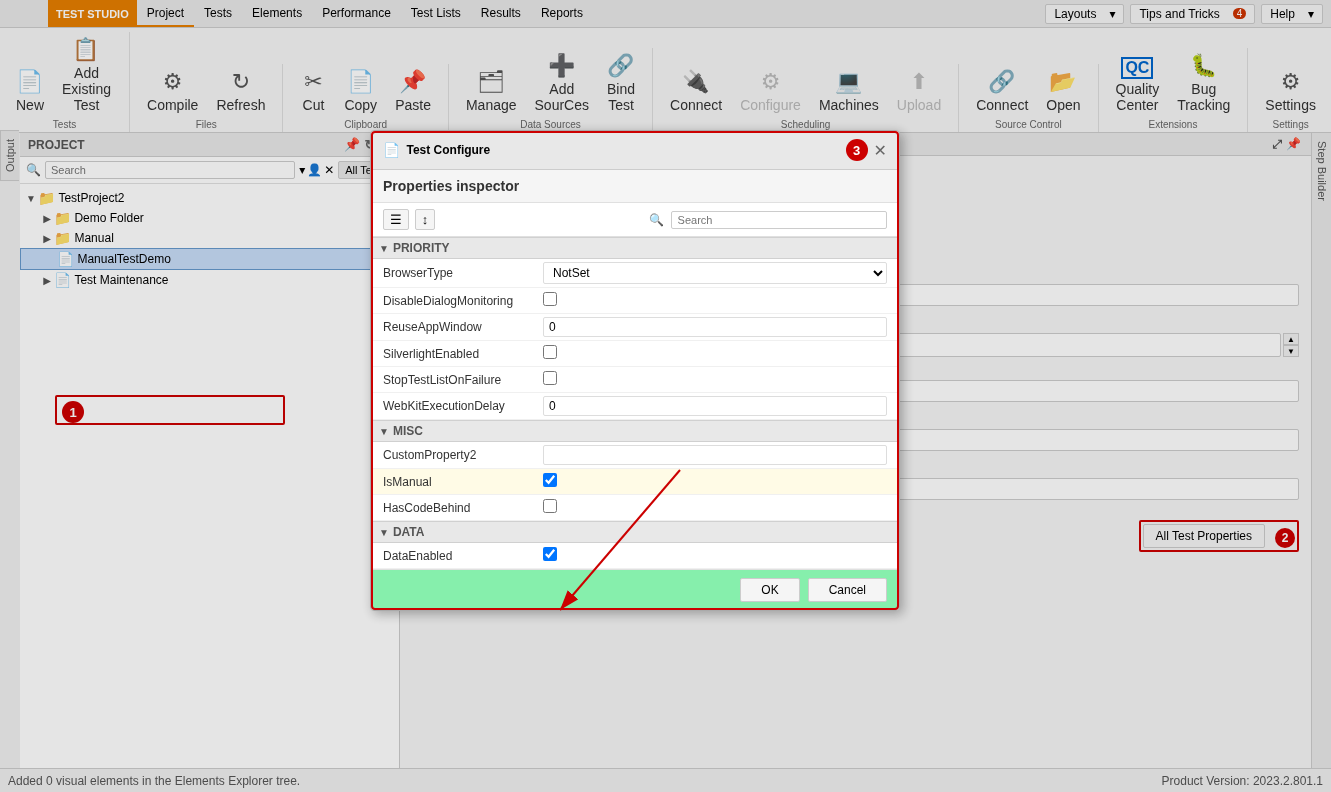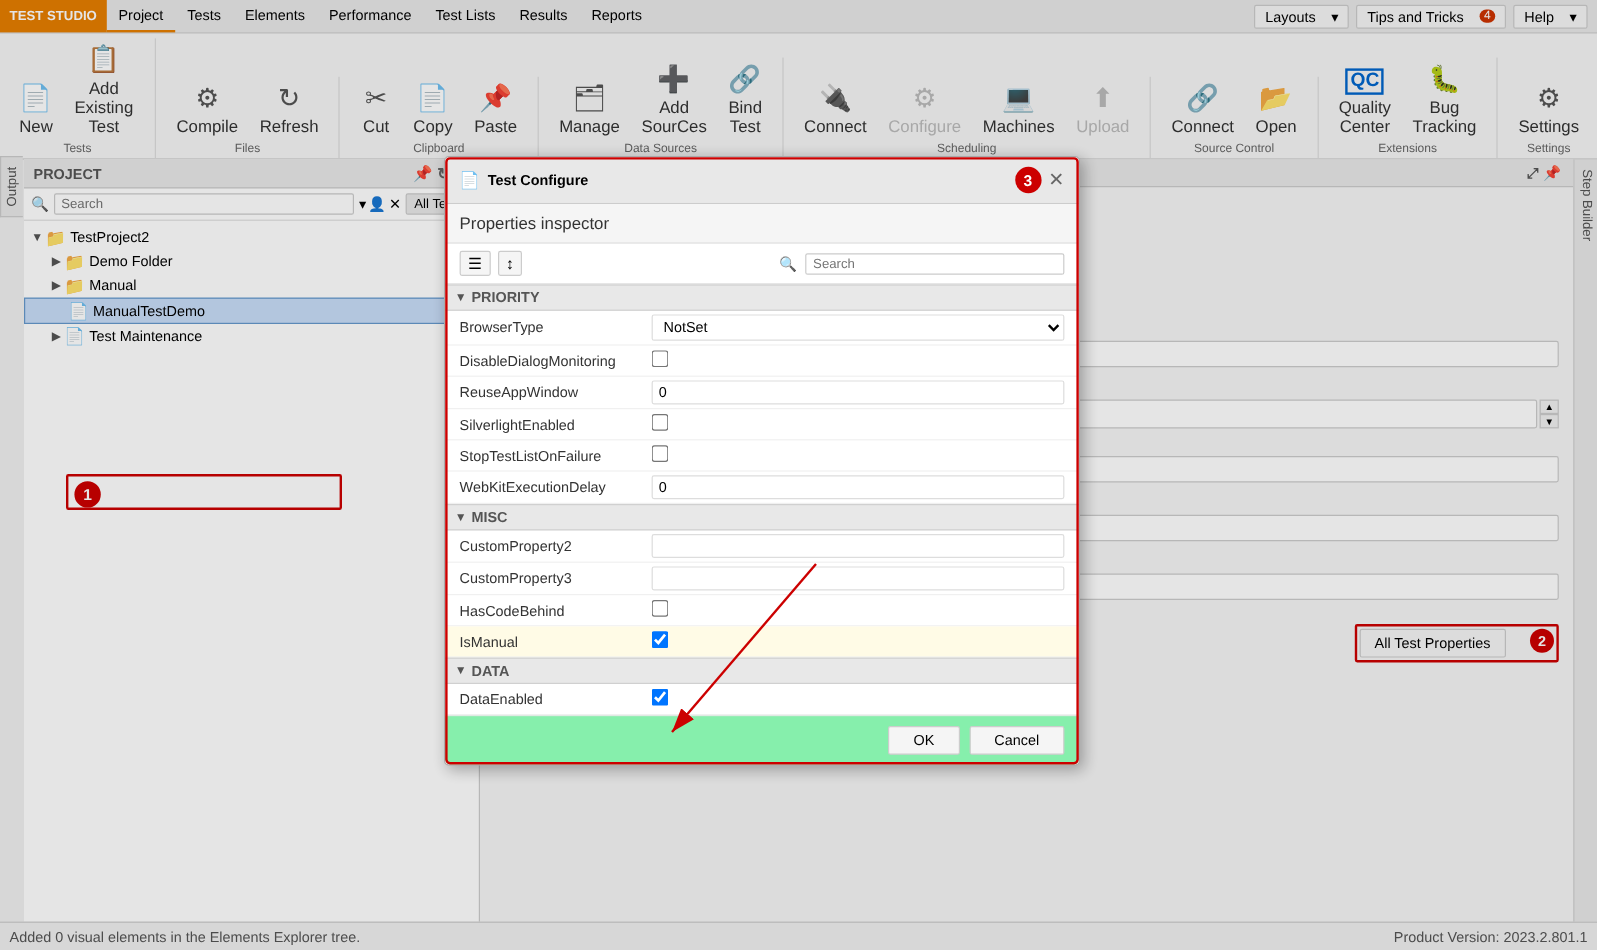--- a/index.html
+++ b/index.html
@@ -1,20 +1,20 @@
 <!DOCTYPE html>
 <html><head>
   <meta charset="utf-8">
   <style>
     * { box-sizing: border-box; margin: 0; padding: 0; font-family: 'Segoe UI', Arial, sans-serif; font-size: 12px; }
     body { background: #f0f0f0; width: 1331px; height: 792px; overflow: hidden; position: relative; }
 
     
     #top-bar { background: #e8e8e8; border-bottom: 1px solid #ccc; display: flex; align-items: stretch; height: 28px; }
-    #app-title { background: #e67e00; color: white; font-weight: bold; font-size: 11px; padding: 0 8px; display: flex; align-items: center; }
+    #app-title { background: #e67e00; color: white; font-weight: bold; font-size: 11px; padding: 0 8px; display: flex; align-items: center; margin-left: 48px; }
     .nav-menu { display: flex; }
     .nav-item { padding: 0 10px; display: flex; align-items: center; font-size: 12px; cursor: pointer; border-bottom: 2px solid transparent; }
     .nav-item.active { border-bottom: 2px solid #e67e00; }
     .top-right { margin-left: auto; display: flex; align-items: center; gap: 6px; padding: 0 8px; }
     .top-btn { padding: 2px 8px; background: #f5f5f5; border: 1px solid #ccc; border-radius: 2px; cursor: pointer; display: flex; align-items: center; gap: 13px; font-size: 11px; }
     .badge { background: #cc3300; color: white; border-radius: 8px; font-size: 10px; padding: 0 4px; }
 
     
     #toolbar { background: #f5f5f5; border-bottom: 1px solid #ccc; display: flex; align-items: flex-end; padding: 4px 0 0 0; min-height: 100px; }
     .toolbar-group { display: flex; align-items: flex-end; padding: 0 8px; border-right: 1px solid #ddd; position: relative; }
@@ -66,21 +66,21 @@
     
     #right-side-tab { width: 20px; background: #e8e8e8; border-left: 1px solid #ccc; display: flex; flex-direction: column; }
     .right-side-tab { writing-mode: vertical-rl; padding: 8px 3px; font-size: 11px; cursor: pointer; color: #555; }
 
     
     #modal-overlay { position: fixed; top: 0; left: 0; right: 0; bottom: 0; background: rgba(0,0,0,0.1); z-index: 100; display: flex; align-items: center; justify-content: center; pointer-events: none; }
     #modal { pointer-events: all; background: white; border: 1px solid #aaa; border-radius: 4px; box-shadow: 3px 3px 12px rgba(0,0,0,0.3); width: 530px; position: absolute; top: 130px; left: 370px; }
     .modal-header { background: #e8e8e8; padding: 8px 12px; border-bottom: 1px solid #ccc; display: flex; align-items: center; justify-content: space-between; border-radius: 4px 4px 0 0; }
     .modal-header-left { display: flex; align-items: center; gap: 6px; font-size: 13px; font-weight: bold; }
     .modal-close { cursor: pointer; font-size: 16px; color: #666; background: none; border: none; }
-    .modal-title-bar { background: #f5f5f5; padding: 8px 12px; border-bottom: 1px solid #e0e0e0; font-size: 14px; font-weight: normal; color: #333; }
+    .modal-title-bar { background: #f5f5f5; padding: 8px 12px; border-bottom: 1px solid #e0e0e0; font-size: 14px; font-weight: bold; color: #333; }
     .modal-toolbar { display: flex; align-items: center; gap: 6px; padding: 6px 12px; border-bottom: 1px solid #e0e0e0; }
     .modal-tb-btn { border: 1px solid #ccc; background: #f5f5f5; border-radius: 2px; padding: 2px 6px; cursor: pointer; font-size: 13px; }
     .modal-search { border: 1px solid #ccc; border-radius: 2px; padding: 2px 6px; font-size: 11px; flex: 1; }
     .section-header { background: #e8e8e8; padding: 3px 8px; font-size: 11px; font-weight: bold; color: #555; display: flex; align-items: center; gap: 4px; border-top: 1px solid #d0d0d0; border-bottom: 1px solid #d0d0d0; }
     .collapse-btn { cursor: pointer; font-size: 10px; color: #555; }
     .prop-row { display: flex; align-items: center; padding: 3px 12px; border-bottom: 1px solid #f0f0f0; min-height: 26px; }
     .prop-label { width: 160px; font-size: 12px; color: #333; flex-shrink: 0; }
     .prop-value { flex: 1; }
     .prop-input { width: 100%; border: 1px solid #ddd; border-radius: 2px; padding: 2px 5px; font-size: 12px; background: white; }
     .prop-select { width: 100%; border: 1px solid #ddd; border-radius: 2px; padding: 2px 5px; font-size: 12px; background: white; }
@@ -352,21 +352,21 @@
           <div class="spin-btn">▼</div>
         </div>
       </div>
       <div class="detail-label">CUSTOM PROPERTY 1</div>
       <input class="detail-input" type="text" value="" style="">
       <div class="detail-label">CUSTOM PROPERTY 2</div>
       <input class="detail-input" type="text" value="" style="">
       <div class="detail-label">CUSTOM PROPERTY 3</div>
       <input class="detail-input" type="text" value="" style="">
       <div class="all-props-row">
-        <div style="border:2px solid #cc0000; border-radius:2px; display:inline-flex; align-items:flex-start; gap:20px; padding:2px;">
+        <div style="border:2px solid #cc0000; border-radius:2px; display:inline-flex; align-items:flex-end; gap:10px; padding:2px;">
           <button class="all-props-btn">All Test Properties</button>
           <div class="annotation-circle ann-2">2</div>
         </div>
       </div>
     </div>
   </div>
 
   <div id="right-side-tab">
     <div class="right-side-tab">Step Builder</div>
   </div>
@@ -443,36 +443,30 @@
     <div class="section-header">
       <span class="collapse-btn">▼</span>
       <span>MISC</span>
     </div>
     <div class="prop-row">
       <span class="prop-label">CustomProperty2</span>
       <div class="prop-value">
         <input type="text" class="prop-input" value="" style="">
       </div>
     </div>
-    <div class="prop-row">
-      <span class="prop-label">CustomProperty3</span>
-      <div class="prop-value">
-        <input type="text" class="prop-input" value="" style="">
-      </div>
-    </div>
-    <div class="prop-row">
-      <span class="prop-label">HasCodeBehind</span>
-      <div class="prop-value">
-        <input type="checkbox" class="prop-checkbox" style="">
-      </div>
-    </div>
     <div class="prop-row" style="background:#fffbe6;">
       <span class="prop-label">IsManual</span>
       <div class="prop-value">
         <input type="checkbox" class="prop-checkbox" checked="" style="border: 2px solid rgb(204, 51, 0);">
+      </div>
+    </div>
+    <div class="prop-row">
+      <span class="prop-label">HasCodeBehind</span>
+      <div class="prop-value">
+        <input type="checkbox" class="prop-checkbox" style="">
       </div>
     </div>
 
     <div class="section-header">
       <span class="collapse-btn">▼</span>
       <span>DATA</span>
     </div>
     <div class="prop-row">
       <span class="prop-label">DataEnabled</span>
       <div class="prop-value">

